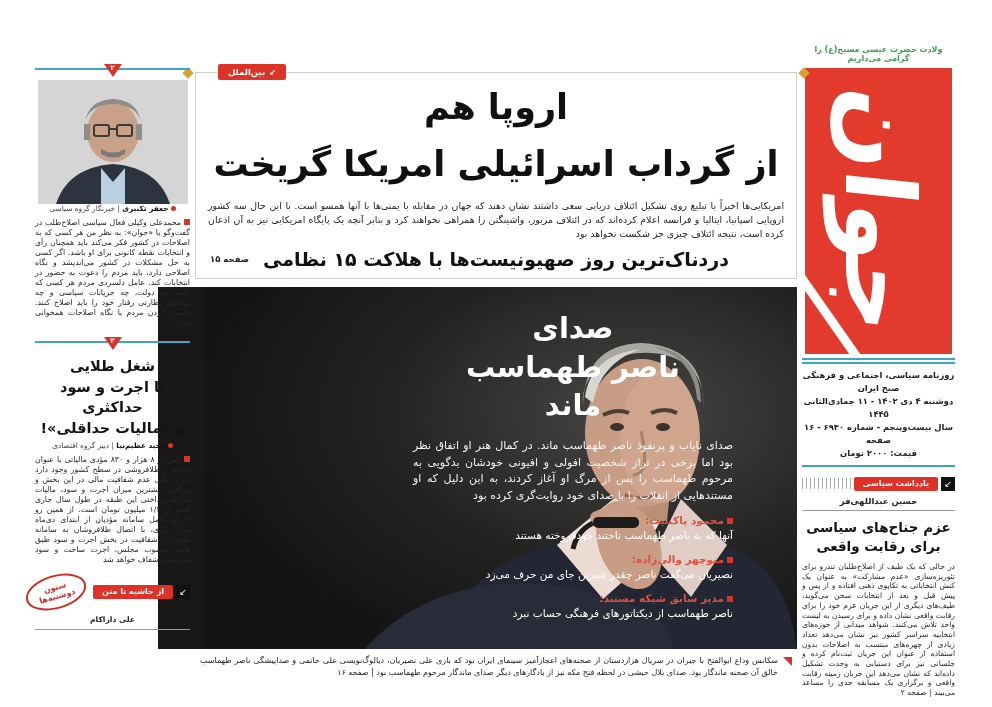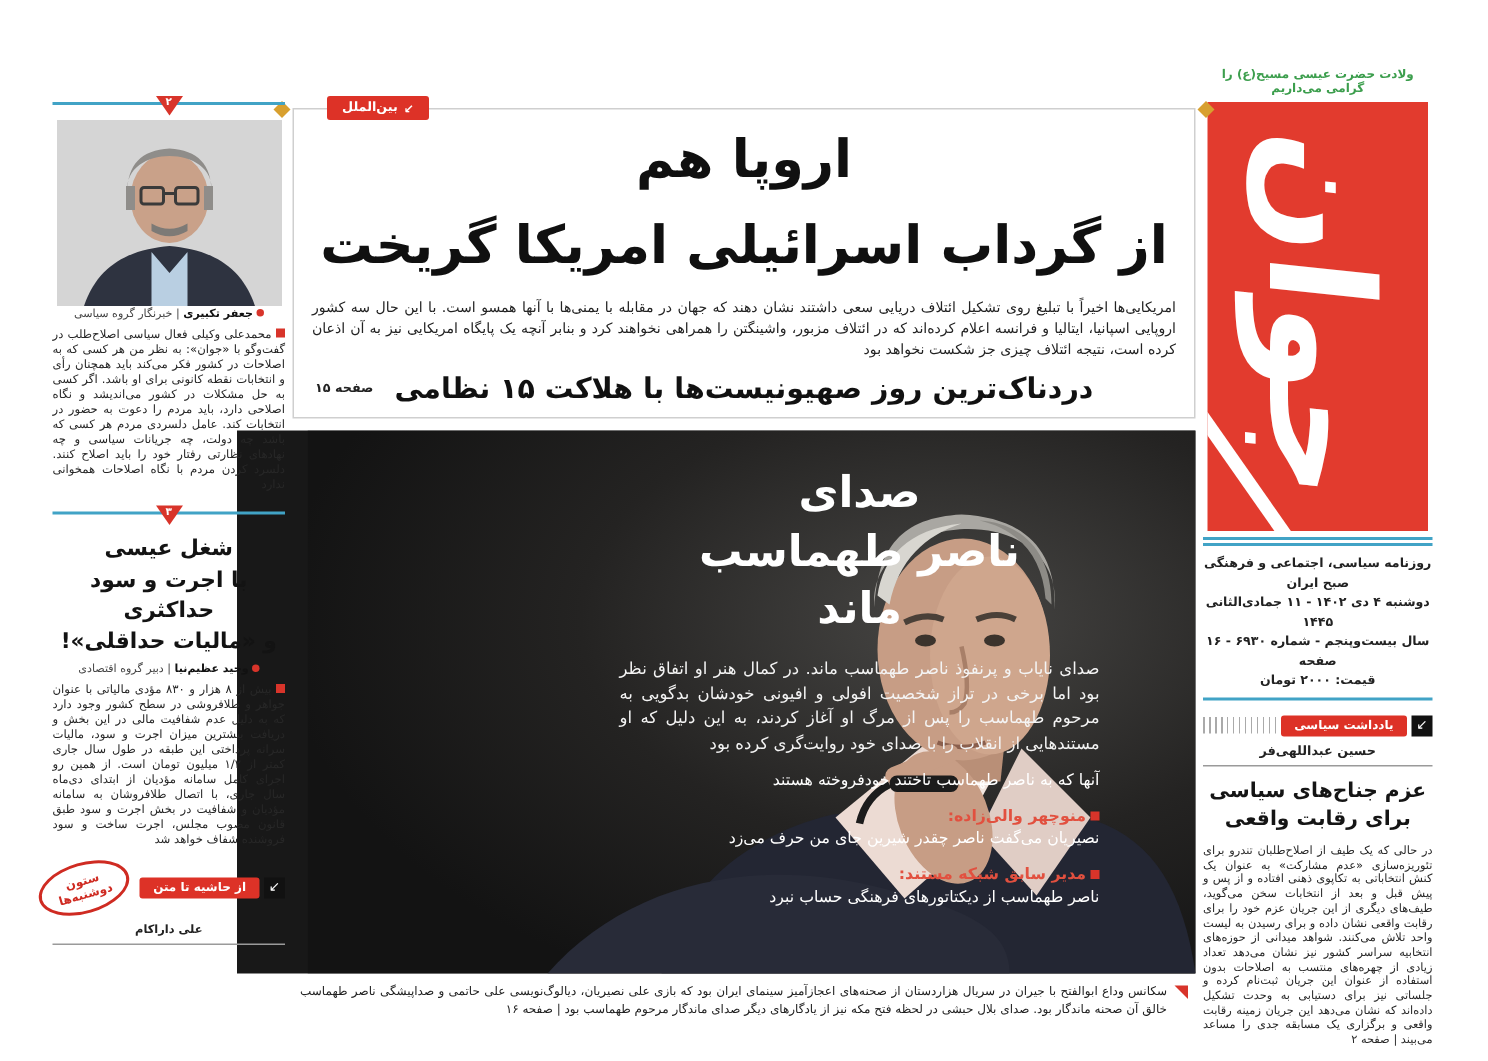--- a/index.html
+++ b/index.html
@@ -191,20 +191,21 @@
 
       <div class="photo-text">
         <div class="feature-title">
           <div>صدای</div>
           <div>ناصر طهماسب</div>
           <div>ماند</div>
         </div>
         <div class="feature-intro">صدای نایاب و پرنفوذ ناصر طهماسب ماند. در کمال هنر او اتفاق نظر بود اما برخی در تراز شخصیت افولی و افیونی خودشان بدگویی به مرحوم طهماسب را پس از مرگ او آغاز کردند، به این دلیل که او مستندهایی از انقلاب را با صدای خود روایت‌گری کرده بود</div>
 
         <div class="quote">
+          <div class="quote-name"><span class="bullet-sq"></span><span>محمود پاک‌نیت:</span></div>
           <div class="quote-text">آنها که به ناصر طهماسب تاختند خودفروخته هستند</div>
         </div>
         <div class="quote">
           <div class="quote-name"><span class="bullet-sq"></span><span>منوچهر والی‌زاده:</span></div>
           <div class="quote-text">نصیریان می‌گفت ناصر چقدر شیرین جای من حرف می‌زد</div>
         </div>
         <div class="quote">
           <div class="quote-name"><span class="bullet-sq"></span><span>مدیر سابق شبکه مستند:</span></div>
           <div class="quote-text">ناصر طهماسب از دیکتاتورهای فرهنگی حساب نبرد</div>
         </div>
@@ -244,21 +245,21 @@
     </div>
     <div class="l-body"><span class="bullet-sq"></span><span>محمدعلی وکیلی فعال سیاسی اصلاح‌طلب در گفت‌وگو با «جوان»: به نظر من هر کسی که به اصلاحات در کشور فکر می‌کند باید همچنان رأی و انتخابات نقطه کانونی برای او باشد. اگر کسی به حل مشکلات در کشور می‌اندیشد و نگاه اصلاحی دارد، باید مردم را دعوت به حضور در انتخابات کند. عامل دلسردی مردم هر کسی که باشد چه دولت، چه جریانات سیاسی و چه نهادهای نظارتی رفتار خود را باید اصلاح کنند. دلسرد کردن مردم با نگاه اصلاحات همخوانی ندارد</span></div>
 
     <div class="divider" style="margin-top:7px">
       <span class="dline"></span>
       <span class="dtri"></span>
       <span class="dnum">۳</span>
     </div>
 
     <div class="story-h2">
-      <div>شغل عیسی</div>
+      <div>شغل طلایی</div>
       <div>با اجرت و سود حداکثری</div>
       <div>و «مالیات حداقلی»!</div>
     </div>
     <div class="byline">
       <span class="dot"></span><b>وحید عظیم‌نیا</b><span> | دبیر گروه اقتصادی</span>
     </div>
     <div class="l-body"><span class="bullet-sq"></span><span>بیش از ۸ هزار و ۸۳۰ مؤدی مالیاتی با عنوان جواهر و طلافروشی در سطح کشور وجود دارد که به دلیل عدم شفافیت مالی در این بخش و دریافت بیشترین میزان اجرت و سود، مالیات سرانه پرداختی این طبقه در طول سال جاری کمتر از ۱/۲ میلیون تومان است. از همین رو اجرای کامل سامانه مؤدیان از ابتدای دی‌ماه سال جاری، با اتصال طلافروشان به سامانه مؤدیان و شفافیت در بخش اجرت و سود طبق قانون مصوب مجلس، اجرت ساخت و سود فروشنده شفاف خواهد شد</span></div>
 
     <div class="stamp-row">
       <span class="arrow-sq">↙</span>

